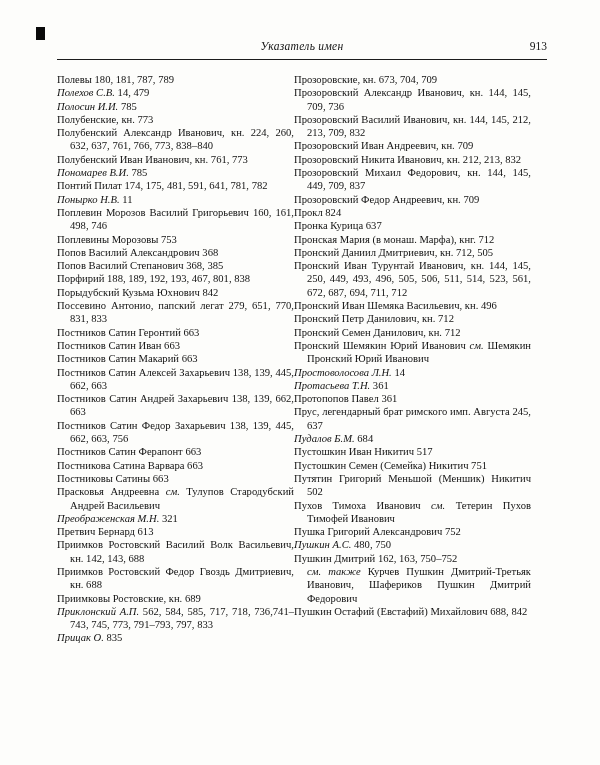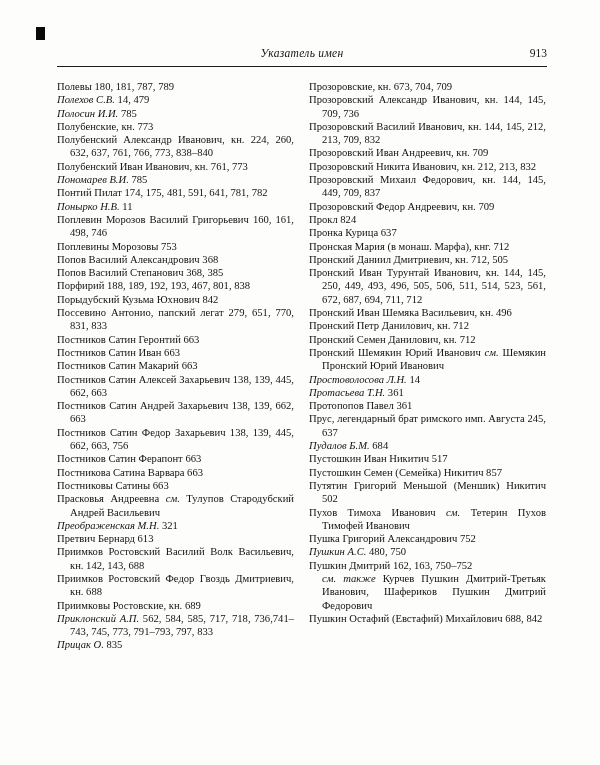--- a/index.html
+++ b/index.html
@@ -9,30 +9,30 @@
     font-family:"Liberation Serif", serif;
     color:#121212;
     position:relative;
     overflow:hidden;
   }
   .scan-artifact {
     position:absolute; left:36px; top:27px;
     width:9px; height:13px; background:#0a0a0a;
   }
   .text-block {
-    position:absolute; left:57px; top:47px; width:490px;
+    position:absolute; left:57px; top:40px; width:490px;
   }
   .header { position:relative; height:16px; font-size:11.5px; }
   .running-title {
     display:block; text-align:center;
     font-style:italic; letter-spacing:0.3px;
   }
   .page-number { position:absolute; right:0; top:0; }
   .rule { border:none; border-top:1.2px solid #1c1c1c; margin-top:3px; }
-  .columns { display:flex; gap:15px; margin-top:13px; }
+  .columns { display:flex; margin-top:13px; }
   .col { width:237px; }
   .entry {
     font-size:10.6px; line-height:13.3px;
     text-align:justify;
     padding-left:13px; text-indent:-13px;
   }
   .it { font-style:italic; }
 </style>
 </head>
 <body>
@@ -97,21 +97,21 @@
         <p class="entry"><span>Пронский Иван Шемяка Васильевич, кн. 496</span></p>
         <p class="entry"><span>Пронский Петр Данилович, кн. 712</span></p>
         <p class="entry"><span>Пронский Семен Данилович, кн. 712</span></p>
         <p class="entry"><span>Пронский Шемякин Юрий Иванович </span><span class="it">см.</span><span> Шемякин Пронский Юрий Иванович</span></p>
         <p class="entry"><span class="it">Простоволосова Л.Н.</span><span> 14</span></p>
         <p class="entry"><span class="it">Протасьева Т.Н.</span><span> 361</span></p>
         <p class="entry"><span>Протопопов Павел 361</span></p>
         <p class="entry"><span>Прус, легендарный брат римского имп. Августа 245, 637</span></p>
         <p class="entry"><span class="it">Пудалов Б.М.</span><span> 684</span></p>
         <p class="entry"><span>Пустошкин Иван Никитич 517</span></p>
-        <p class="entry"><span>Пустошкин Семен (Семейка) Никитич 857</span></p>
+        <p class="entry"><span>Пустошкин Семен (Семейка) Никитич 751</span></p>
         <p class="entry"><span>Путятин Григорий Меньшой (Меншик) Никитич 502</span></p>
         <p class="entry"><span>Пухов Тимоха Иванович </span><span class="it">см.</span><span> Тетерин Пухов Тимофей Иванович</span></p>
         <p class="entry"><span>Пушка Григорий Александрович 752</span></p>
         <p class="entry"><span class="it">Пушкин А.С.</span><span> 480, 750</span></p>
         <p class="entry"><span>Пушкин Дмитрий 162, 163, 750–752</span><br><span class="it">см. также</span><span> Курчев Пушкин Дмитрий-Третьяк Иванович, Шафериков Пушкин Дмитрий Федорович</span></p>
         <p class="entry"><span>Пушкин Остафий (Евстафий) Михайлович 688, 842</span></p>
       </div>
   </div>
 </div>
 

